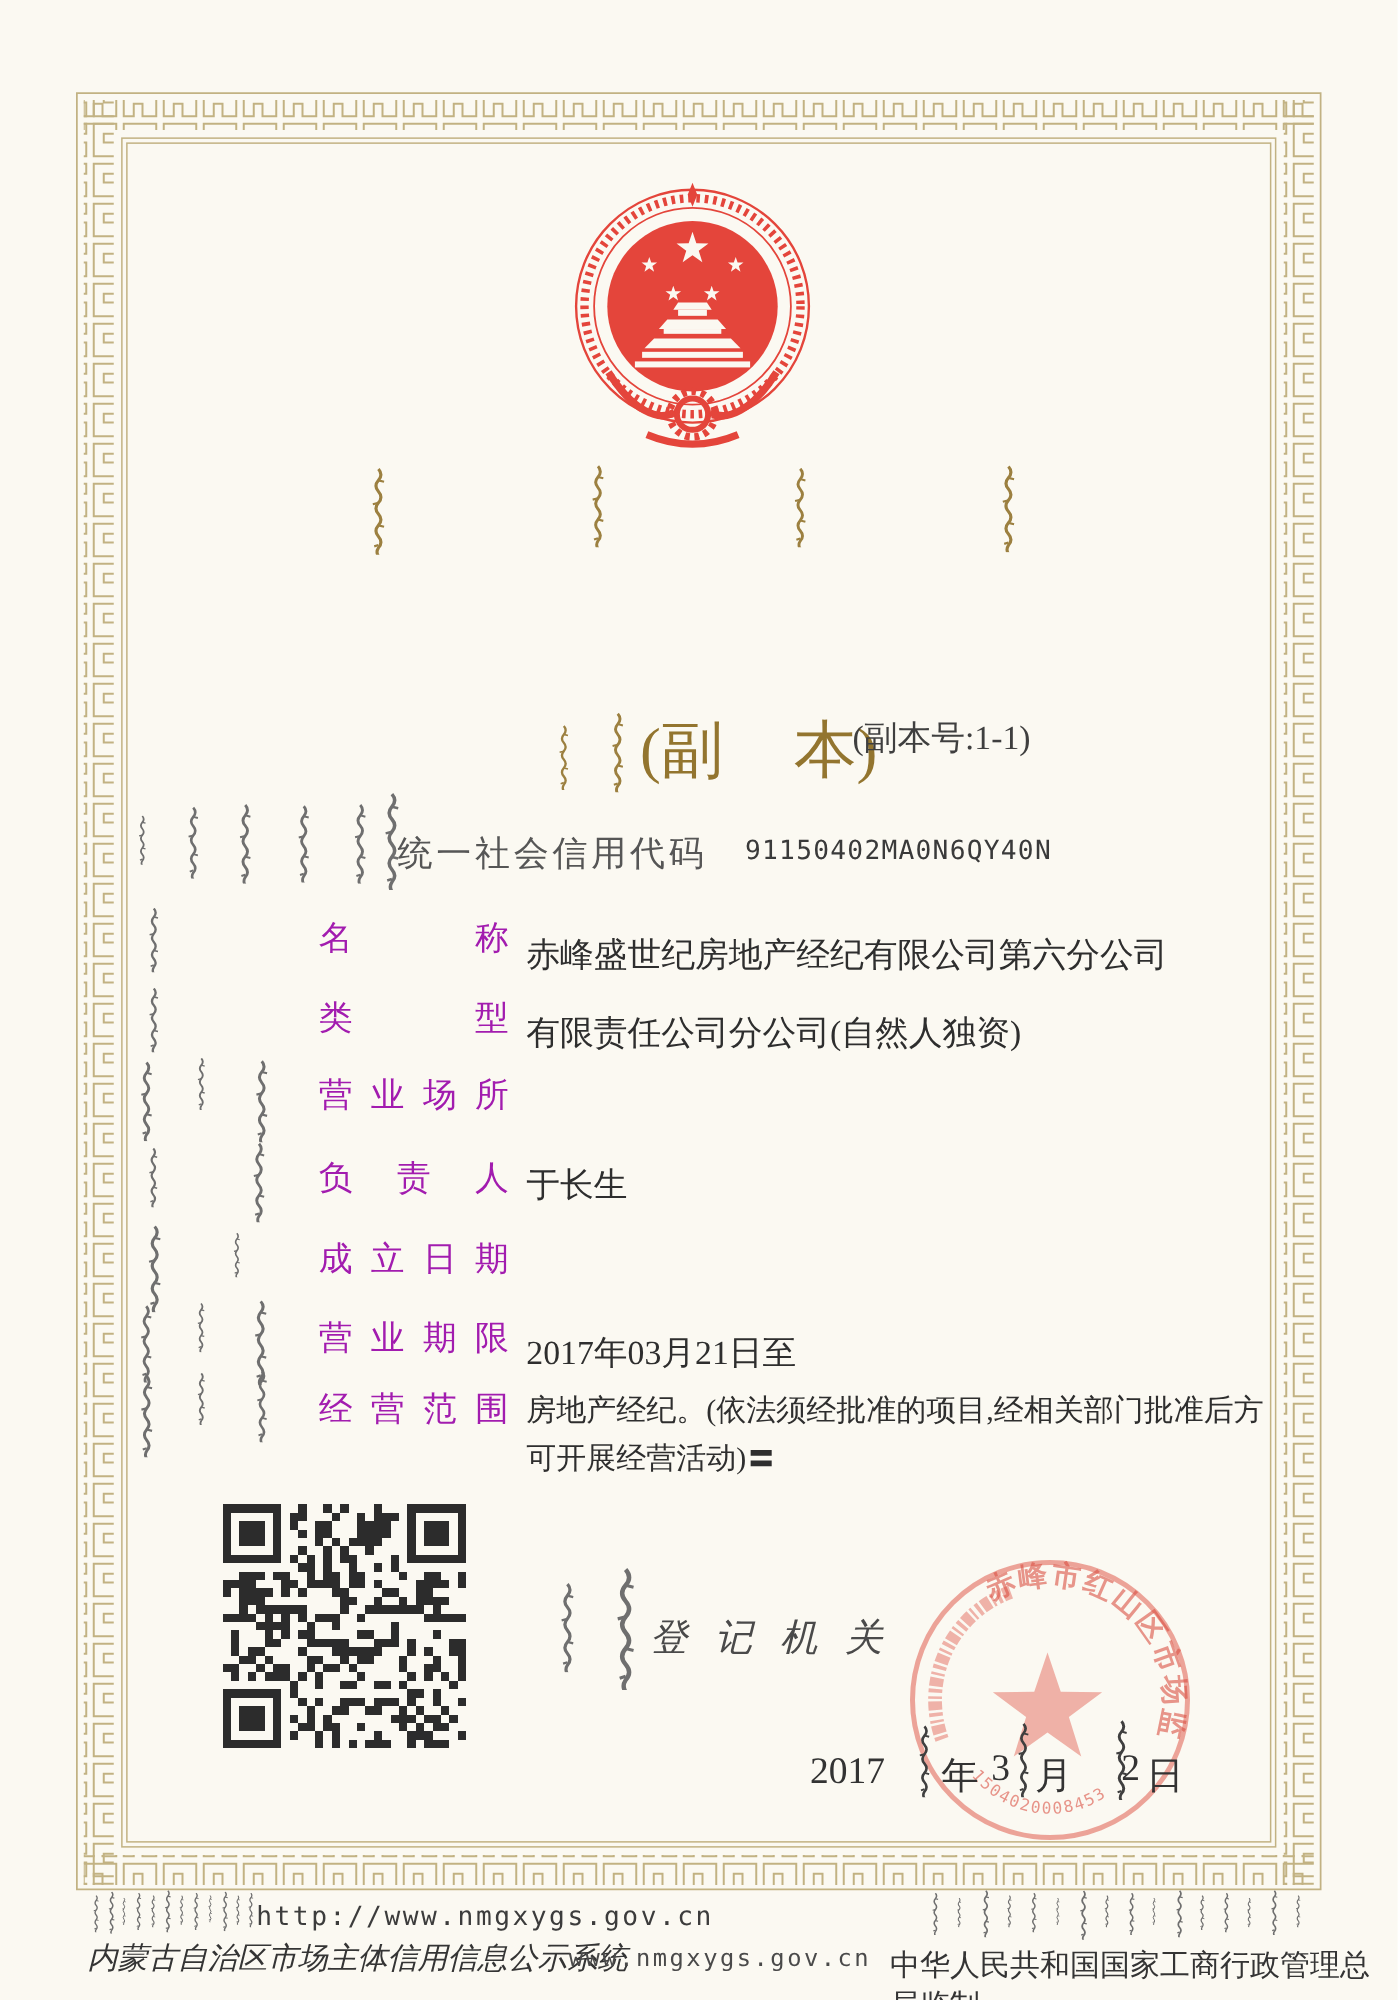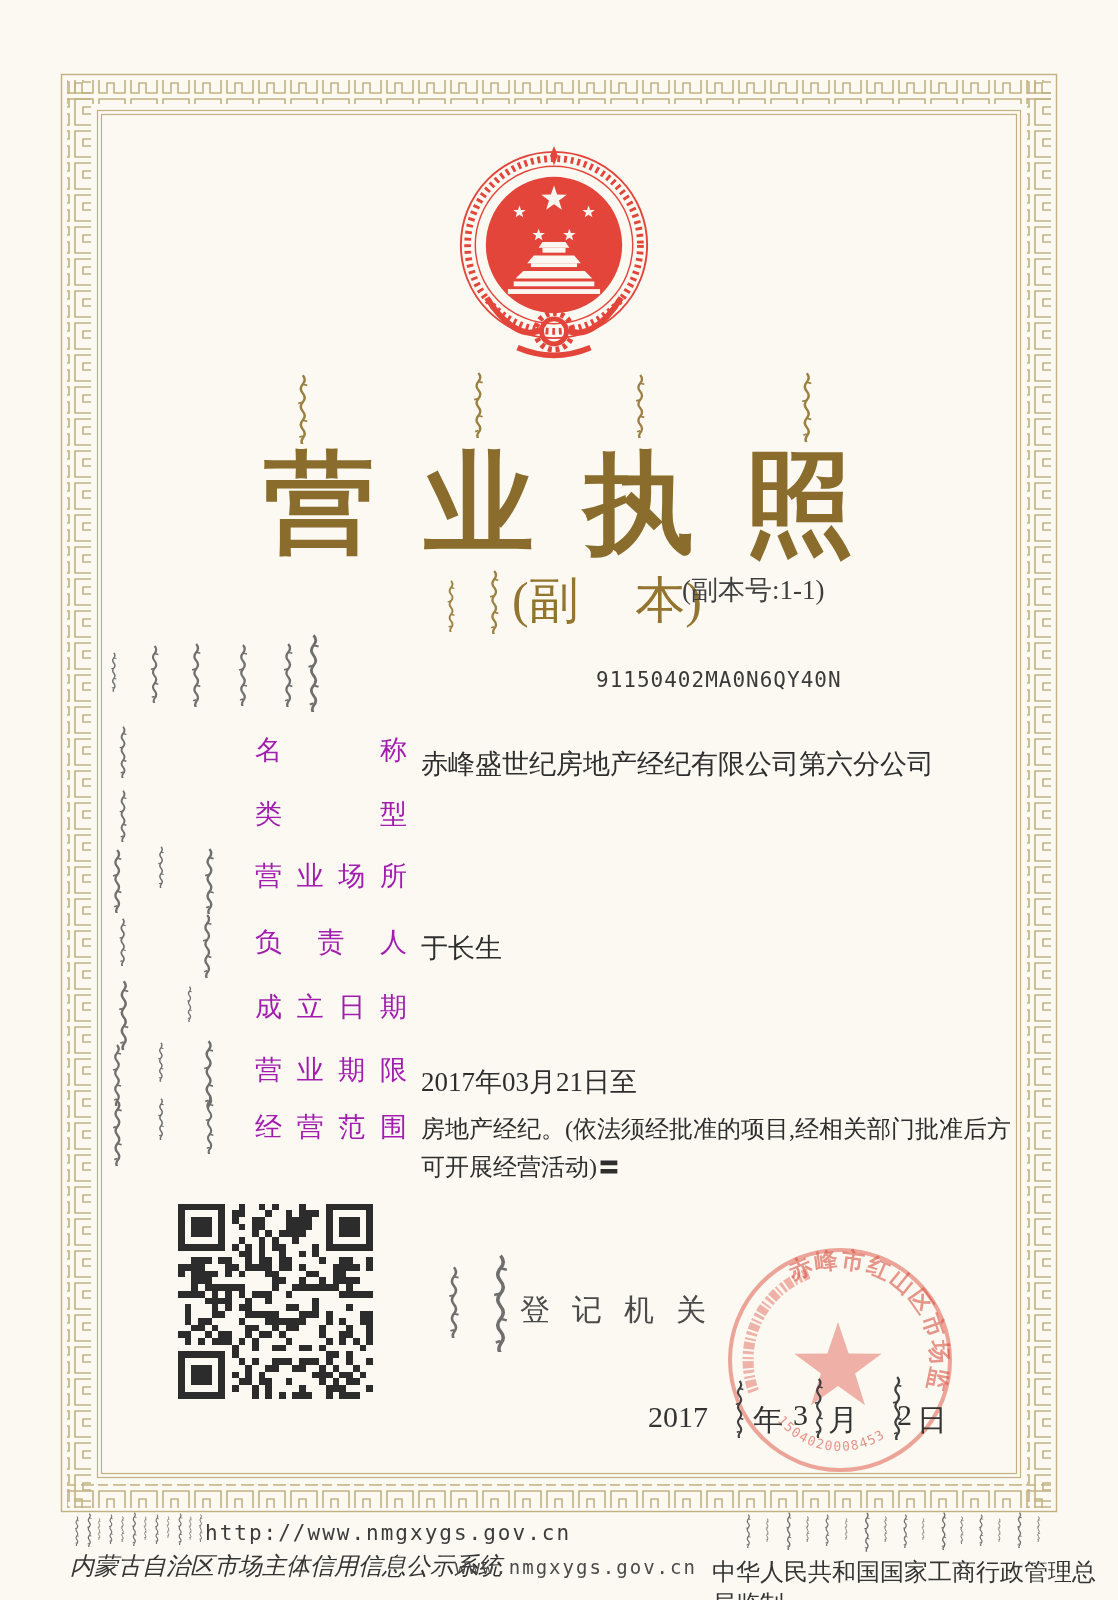--- a/index.html
+++ b/index.html
@@ -15,21 +15,21 @@
   .copyno{position:absolute;left:682px;top:572px;font-size:27px;color:#3f3f3f;text-align:right;}
   .credit-label{position:absolute;left:318px;top:664px;font-size:28px;letter-spacing:3px;color:#565656;}
   .credit-code{position:absolute;left:596px;top:668px;font-size:21px;letter-spacing:1px;
                font-family:"DejaVu Sans Mono",monospace;color:#3a3a3a;}
   .flabel{position:absolute;left:255px;width:152px;font-size:27px;color:#a21caf;
           text-align:justify;text-align-last:justify;line-height:1.1;}
   .fvalue{position:absolute;left:421px;width:598px;font-size:27px;color:#2e2e2e;line-height:36px;}
   .small-v{font-size:23px;}
   .mid-v{font-size:24px;line-height:38px;}
   .extra-v{position:absolute;left:716px;top:1050px;font-size:27px;color:#2e2e2e;}
-  .registry{position:absolute;left:520px;top:1290px;font-size:30px;letter-spacing:22px;color:#4a4a4a;}
+  .registry{position:absolute;left:520px;top:1290px;font-size:30px;letter-spacing:22px;color:#4a4a4a;font-style:italic;}
   .date-el{position:absolute;font-size:30px;color:#333;}
   .f-url-top{position:absolute;left:205px;top:1521px;font-size:21px;letter-spacing:2px;
              font-family:"DejaVu Sans Mono",monospace;color:#3c3c3c;}
   .f-sys{position:absolute;left:70px;top:1550px;font-size:24px;color:#343434;
          font-family:"Liberation Sans",sans-serif;font-style:italic;}
   .f-sys-url{position:absolute;left:455px;top:1556px;font-size:19px;letter-spacing:2px;
              font-family:"DejaVu Sans Mono",monospace;color:#4a4a4a;}
   .f-made{position:absolute;left:712px;top:1556px;font-size:24px;color:#343434;
           font-family:"Liberation Sans",sans-serif;}
   .mg{position:absolute;color:#6f6f6f;}
@@ -88,30 +88,31 @@
     </g>
     <g stroke="#e4453b" fill="none">
       <circle cx="100" cy="193" r="13" stroke-width="5"></circle>
       <circle cx="100" cy="193" r="19" stroke-width="6" stroke-dasharray="4 4"></circle>
       <path d="M30 158 C50 190 72 200 85 191" stroke-width="6"></path>
       <path d="M170 158 C150 190 128 200 115 191" stroke-width="6"></path>
       <path d="M62 210 Q100 226 138 210" stroke-width="6"></path>
     </g>
   </svg>
 
-  <div class="title">营业执照</div>
   <div class="subtitle">(副 本)</div>
   <div class="copyno">(副本号:1-1)</div>
 
+  <div class="credit-label">统一社会信用代码</div>
   <div class="credit-code">91150402MA0N6QY40N</div>
 
   <div class="flabel" style="top:736px">名称</div>
   <div class="fvalue" style="top:746px">赤峰盛世纪房地产经纪有限公司第六分公司</div>
 
   <div class="flabel" style="top:800px">类型</div>
+  <div class="fvalue" style="top:808px">有限责任公司分公司(自然人独资)</div>
 
   <div class="flabel" style="top:862px">营业场所</div>
 
   <div class="flabel" style="top:928px">负责人</div>
   <div class="fvalue" style="top:930px">于长生</div>
 
   <div class="flabel" style="top:993px">成立日期</div>
 
   <div class="flabel" style="top:1056px">营业期限</div>
   <div class="fvalue" style="top:1064px">2017年03月21日至</div>

